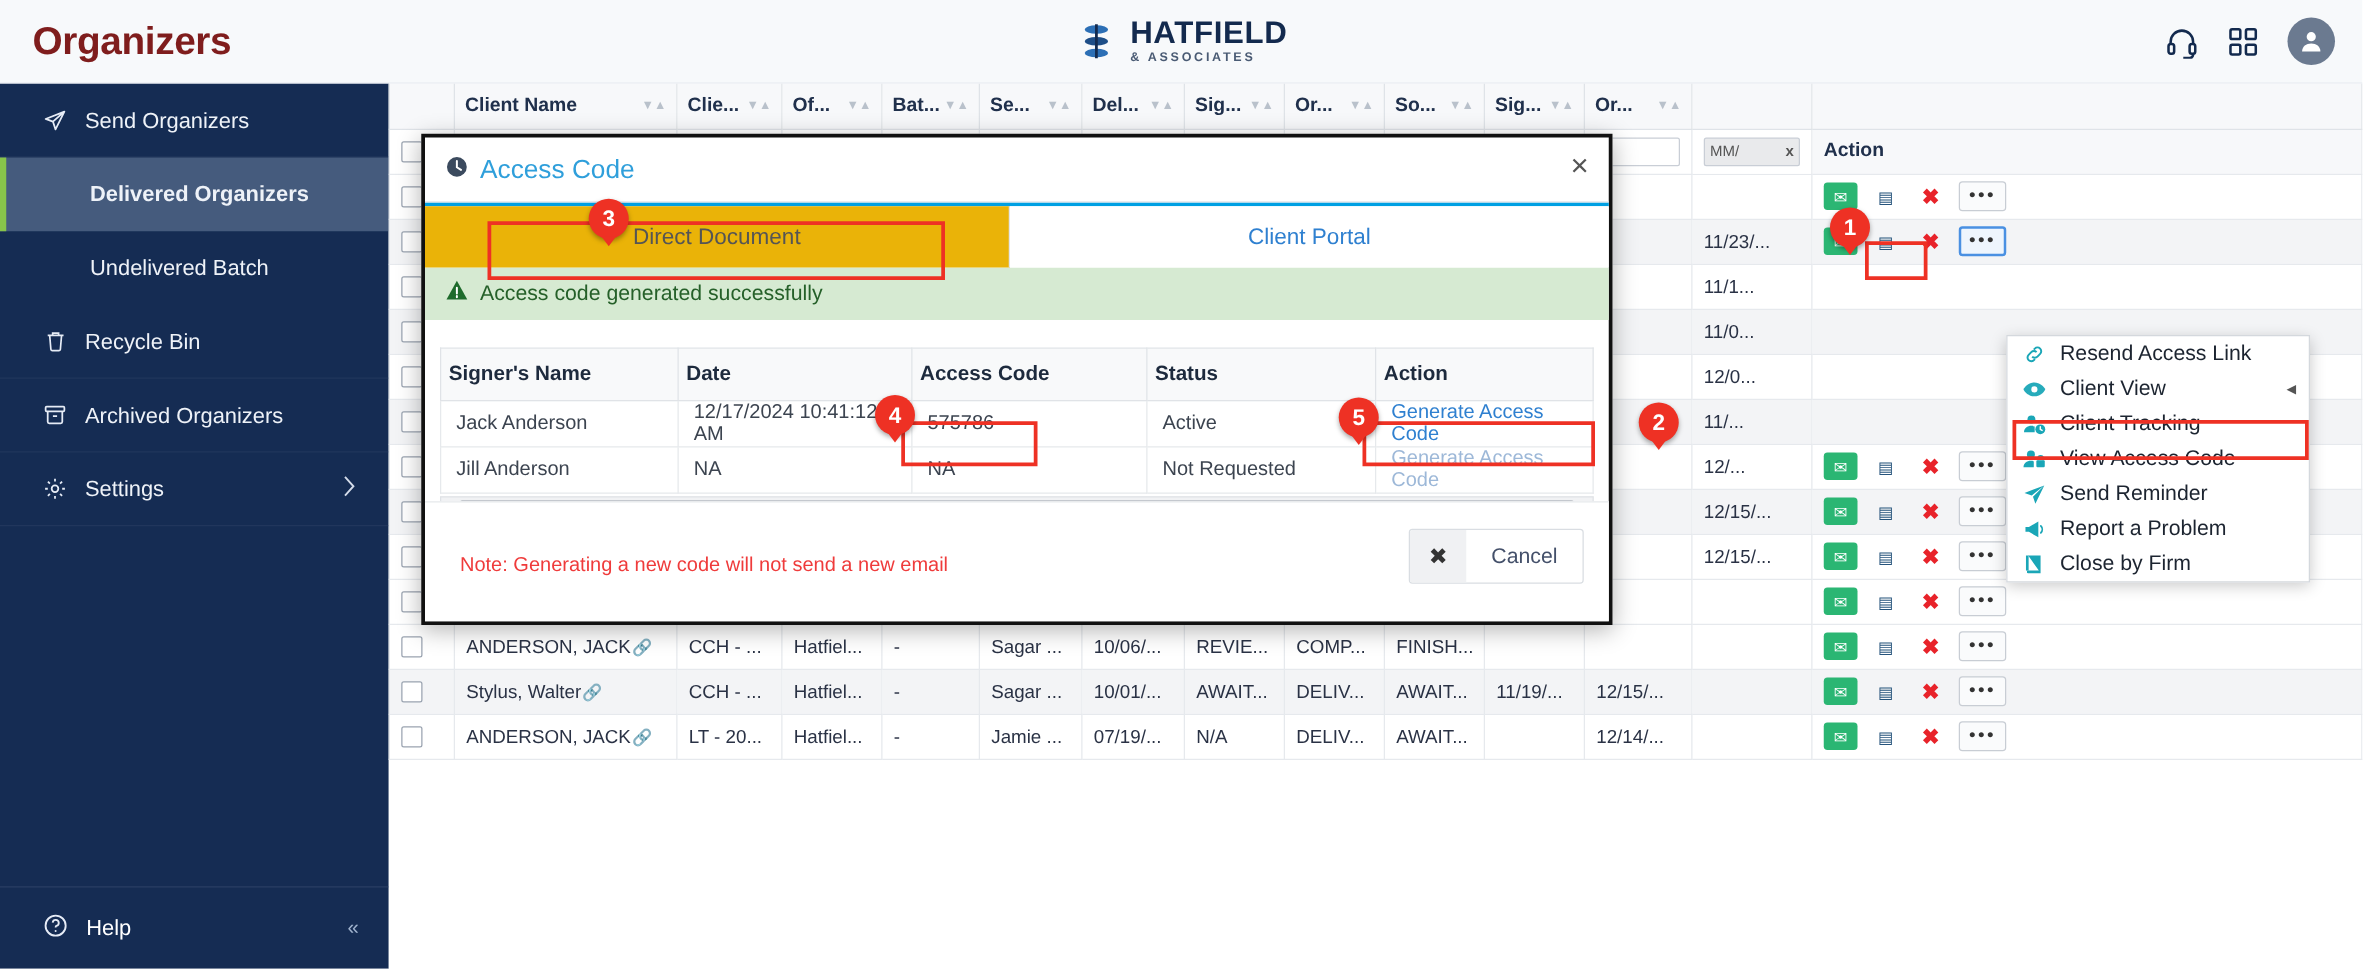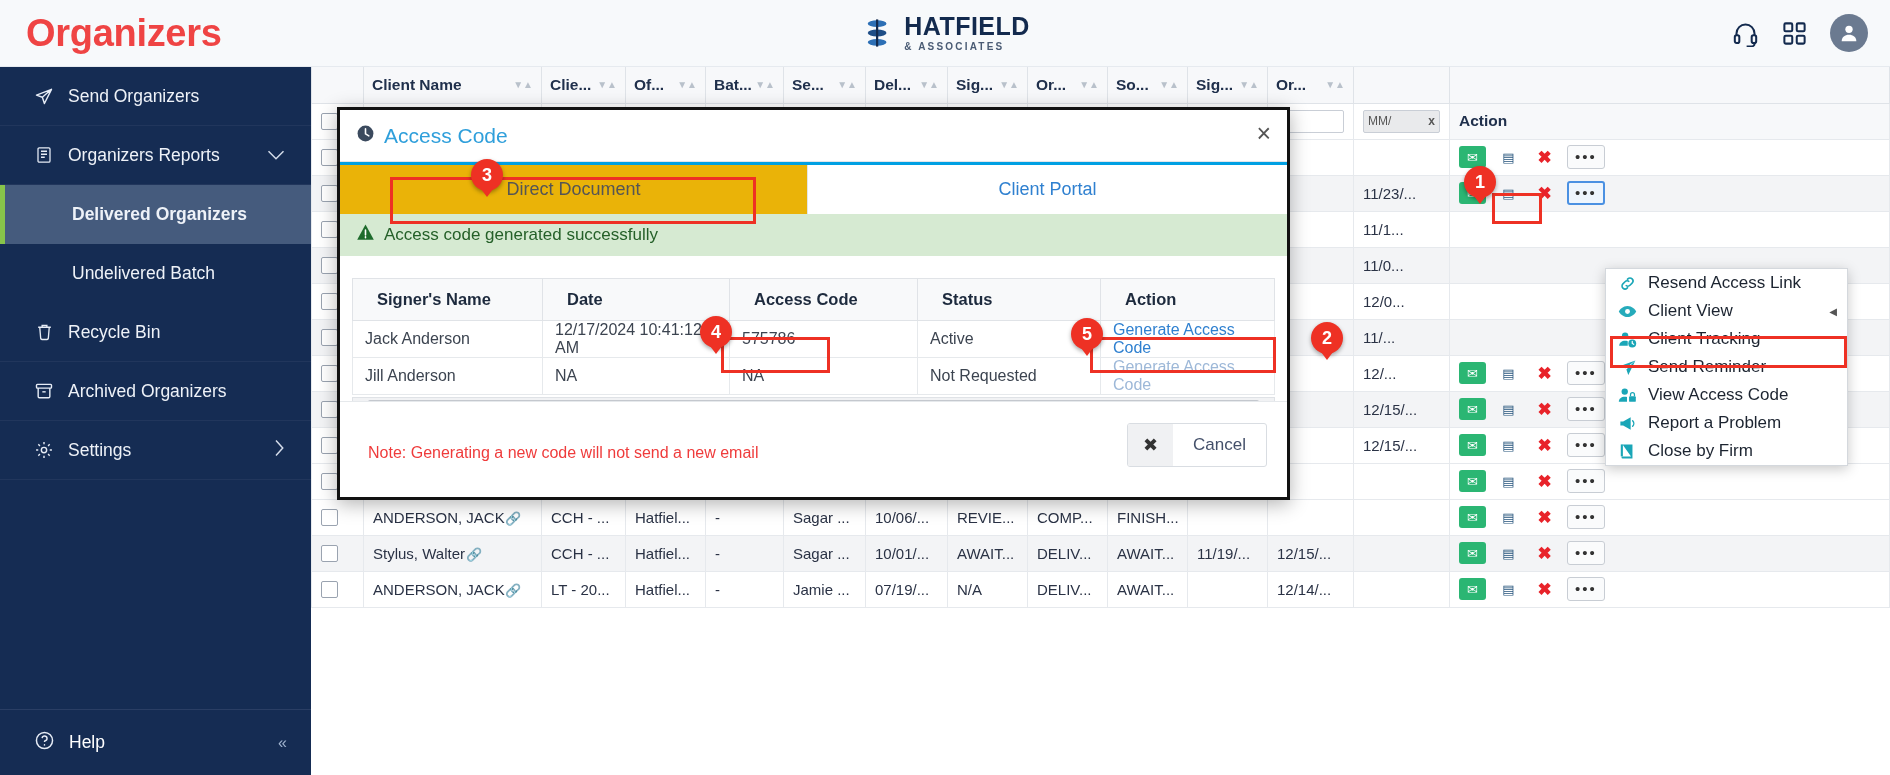--- a/index.html
+++ b/index.html
@@ -11,22 +11,22 @@
   }
   #app { position: relative; width: 1890px; height: 775px; }
 
   
   .topbar {
     position: absolute; top: 0; left: 0; width: 1890px; height: 67px;
     background: #f7f9fb; border-bottom: 1px solid #e6eaef;
     display: flex; align-items: center;
   }
   .page-title {
-    margin-left: 26px; font-size: 38px; font-weight: bold;
-    color: #ef4444; letter-spacing: -0.3px;
+    margin-left: 26px; font-size: 31px; font-weight: bold;
+    color: #7f1d1d; letter-spacing: -0.3px;
   }
   .brand {
     position: absolute; left: 50%; top: 50%; transform: translate(-50%,-50%);
     display: flex; align-items: center; gap: 10px;
   }
   .brand-mark { width: 34px; height: 34px; }
   .brand-txt { display: flex; flex-direction: column; line-height: 1; }
   .brand-name { font-size: 25px; font-weight: bold; color: #132a4e; letter-spacing: 0.5px; }
   .brand-sub { font-size: 10px; font-weight: bold; color: #4a5b74; letter-spacing: 2.2px; margin-top: 3px;}
   .top-icons {
@@ -124,21 +124,21 @@
   .tab.active { width: 468px; background: #eab308; color: #555; border-right: 1px solid #e2e5e9;}
   .tab.inactive { flex: 1; color: #2f80d0; background: #fff; }
   .alert {
     background: #d6ead2; height: 42px; display: flex; align-items: center; gap: 9px;
     padding: 0 16px; color: #256029; font-size: 17px;
   }
   .modal-body { padding: 0 12px; }
   table.inner { width: 100%; border-collapse: collapse; margin-top: 22px; table-layout: fixed; }
   table.inner th {
     border: 1px solid #e0e3e7; background: #f8f9fa; height: 42px; text-align: left;
-    padding: 0 24px; font-size: 16.5px; color: #1d2a3d; font-weight: bold;
+    padding: 0 6px; font-size: 16.5px; color: #1d2a3d; font-weight: bold;
   }
   table.inner td {
     border: 1px solid #e6e9ec; height: 37px; padding: 0 12px; font-size: 16px; color: #3c4450;
   }
   .gen-link { color: #2f80d0; cursor: pointer; }
   .gen-link.dim { color: #9db8d8; cursor: default; }
   .hscroll {
     height: 17px; background: #f1f2f4; border: 1px solid #dfe2e6; margin-top: 2px;
     display: flex; align-items: center; justify-content: space-between; padding: 0 3px;
     font-size: 10px; color: #6b7280;
@@ -235,34 +235,20 @@
 
     <div class="nav-item">
       <span class="ico">
         <svg width="20" height="20" viewBox="0 0 24 24" fill="none" stroke="#e6ecf6" stroke-width="1.7" stroke-linejoin="round">
             <path d="M21 4 3 11l7 2.5L21 4zM10 13.5 12.5 21 21 4"></path>
           </svg>
       </span>
       <span>Send Organizers</span>
     </div>
 
-    <div class="nav-item">
-      <span class="ico">
-        <svg width="18" height="20" viewBox="0 0 24 24" fill="none" stroke="#e6ecf6" stroke-width="1.7">
-            <rect x="4" y="2.5" width="16" height="19" rx="1.6"></rect>
-            <path d="M8 7h8M8 11h8M8 15h5"></path>
-          </svg>
-      </span>
-      <span>Organizers Reports</span>
-      <span class="chev">
-        <svg width="18" height="12" viewBox="0 0 24 14" fill="none" stroke="#d4dcea" stroke-width="2">
-            <path d="M2 2l10 10L22 2"></path>
-          </svg>
-      </span>
-    </div>
 
     <div class="nav-item sub active">
       <span>Delivered Organizers</span>
     </div>
 
     <div class="nav-item sub">
       <span>Undelivered Batch</span>
     </div>
 
     <div class="nav-item">
@@ -773,35 +759,35 @@
             <path d="M1.5 20c0-4 3.4-6.5 7.5-6.5 1.2 0 2.3.2 3.3.6V20z"></path>
             <circle cx="18" cy="17" r="5" fill="#1aa6b7"></circle>
             <path d="M18 14.3V17l1.8 1.1" stroke="#fff" stroke-width="1.5" fill="none" stroke-linecap="round"></path>
           </svg>
         </span>
       <span>Client Tracking</span>
     </div>
     <div class="ctx-item">
       <span class="ci">
           <svg width="19" height="19" viewBox="0 0 24 24" fill="#1aa6b7">
-            <path d="M22 3 2 10.5l7.3 2.6L22 3zM10.6 14.4 13 21.5 22 3z"></path>
-          </svg>
-        </span>
-      <span>Send Reminder</span>
-    </div>
-    <div class="ctx-item">
-      <span class="ci">
-          <svg width="19" height="19" viewBox="0 0 24 24" fill="#1aa6b7">
             <circle cx="8.5" cy="7" r="4"></circle>
             <path d="M1 20c0-4 3.3-6.5 7.5-6.5 1 0 2 .15 2.9.42V20z"></path>
             <rect x="14" y="13" width="8.5" height="7" rx="1.2"></rect>
             <path d="M15.8 13v-2a2.5 2.5 0 0 1 5 0v2" fill="none" stroke="#1aa6b7" stroke-width="1.6"></path>
           </svg>
         </span>
       <span>View Access Code</span>
+    </div>
+    <div class="ctx-item">
+      <span class="ci">
+          <svg width="19" height="19" viewBox="0 0 24 24" fill="#1aa6b7">
+            <path d="M22 3 2 10.5l7.3 2.6L22 3zM10.6 14.4 13 21.5 22 3z"></path>
+          </svg>
+        </span>
+      <span>Send Reminder</span>
     </div>
     <div class="ctx-item">
       <span class="ci">
           <svg width="19" height="19" viewBox="0 0 24 24" fill="#1aa6b7">
             <path d="M3 9.5v5h3.5L16 20V4L6.5 9.5z"></path>
             <path d="M18.5 8.5a5 5 0 0 1 0 7" fill="none" stroke="#1aa6b7" stroke-width="1.8" stroke-linecap="round"></path>
           </svg>
         </span>
       <span>Report a Problem</span>
     </div>

